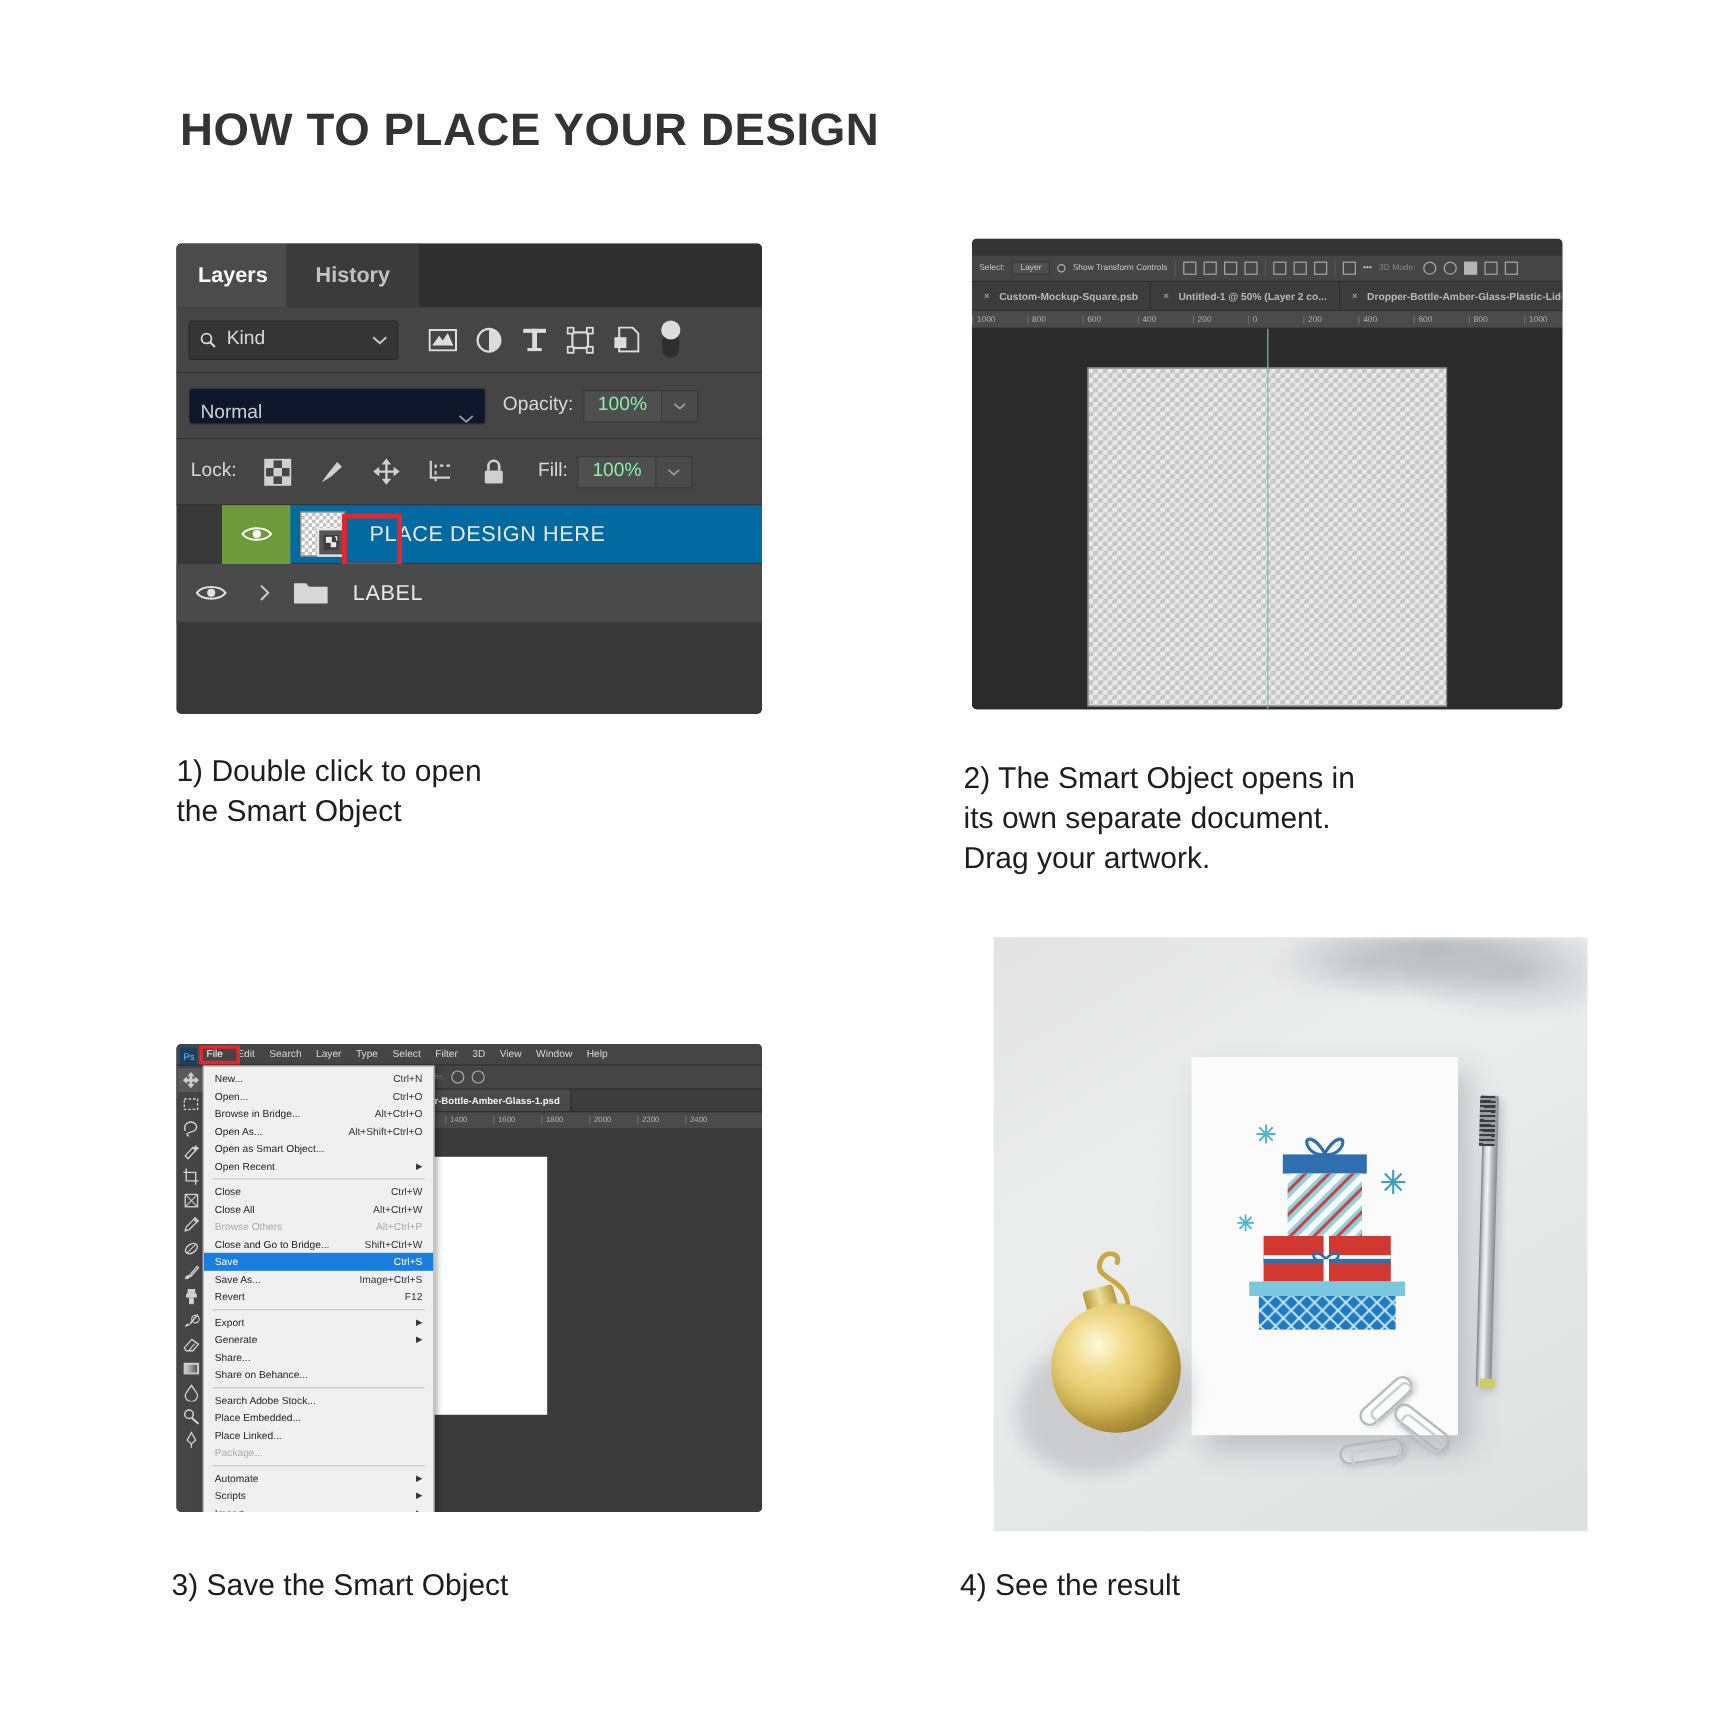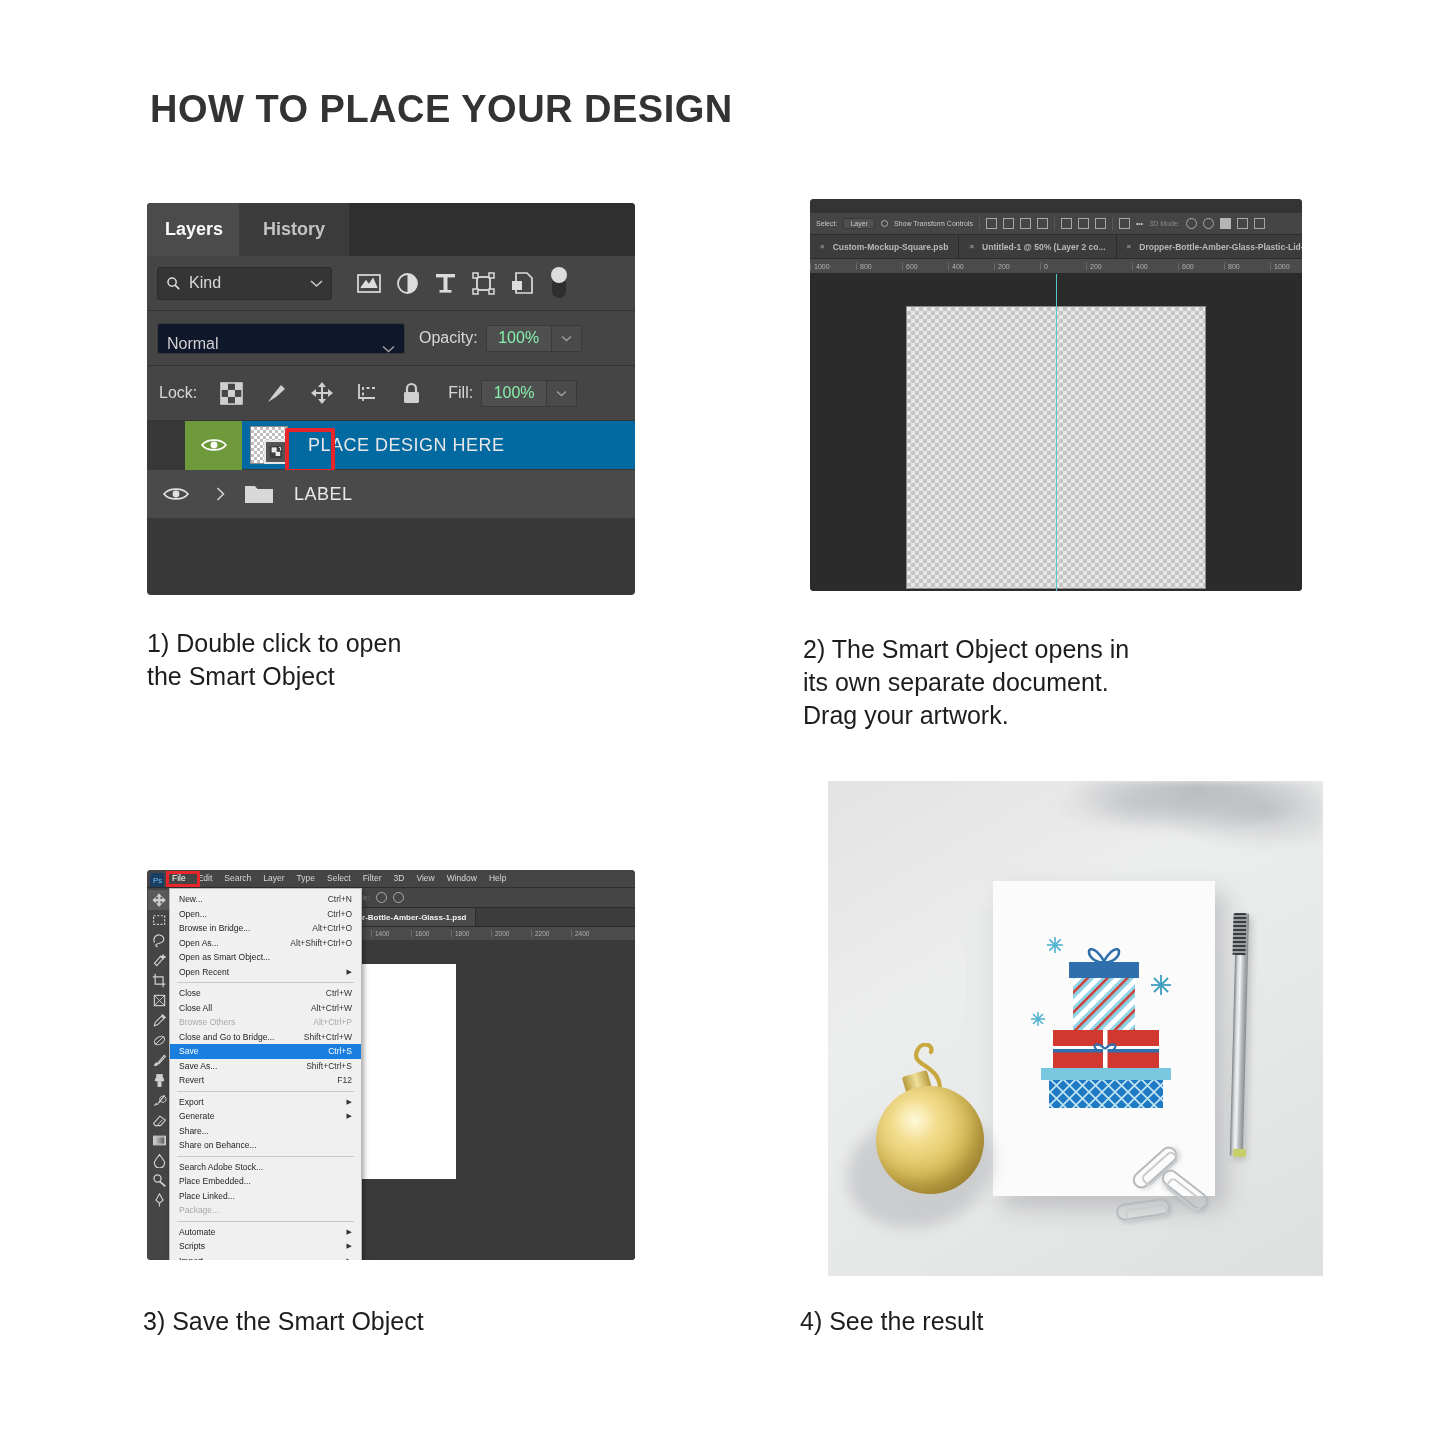--- a/index.html
+++ b/index.html
@@ -835,21 +835,21 @@
       <div class="fm-item">
         <span>Close and Go to Bridge...</span>
         <span class="sc">Shift+Ctrl+W</span>
       </div>
       <div class="fm-item selected">
         <span>Save</span>
         <span class="sc">Ctrl+S</span>
       </div>
       <div class="fm-item">
         <span>Save As...</span>
-        <span class="sc">Shift+Ctrl+S</span>
+        <span class="sc">Image+Ctrl+S</span>
       </div>
       <div class="fm-item">
         <span>Revert</span>
         <span class="sc">F12</span>
       </div>
       <div class="fm-sep"></div>
       <div class="fm-item">
         <span>Export</span>
         <span class="arrow">▶</span>
       </div>

